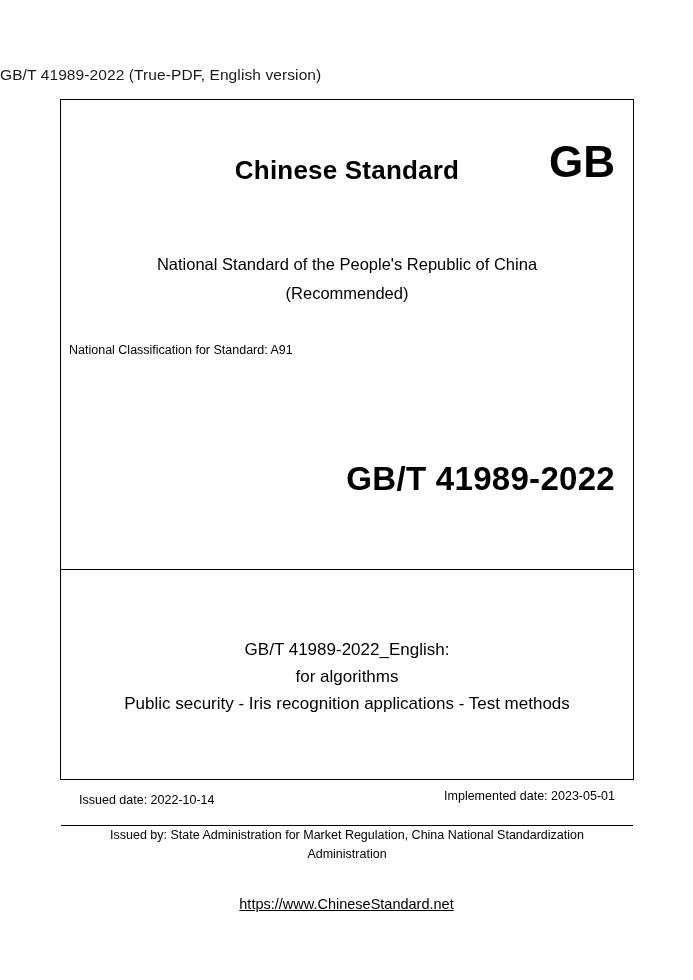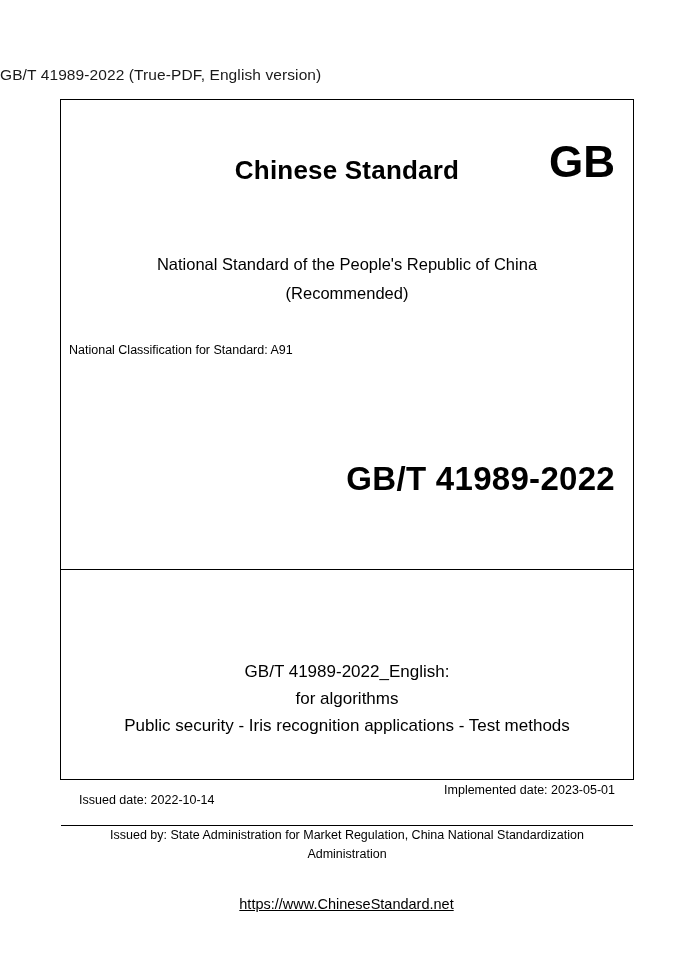--- a/index.html
+++ b/index.html
@@ -93,21 +93,21 @@
     margin-top: 44px;
   }
   .section-mid {
     position: relative;
     height: 256px;
     border-bottom: 1.5px solid #000;
     box-sizing: border-box;
   }
   .english-title {
     position: absolute;
-    top: 88px;
+    top: 66px;
     left: 14px;
     right: 14px;
     text-align: center;
     font-size: 17px;
     line-height: 1.6;
   }
   .dates {
     position: absolute;
     bottom: 18px;
     left: 14px;
@@ -115,21 +115,21 @@
     font-size: 12.5px;
   }
   .dates .issued {
     position: absolute;
     left: 4px;
     bottom: 0;
   }
   .dates .implemented {
     position: absolute;
     right: 4px;
-    bottom: 10px;
+    bottom: 4px;
   }
   .section-bottom {
     position: relative;
     height: 60px;
     box-sizing: border-box;
     display: flex;
     justify-content: center;
   }
   .issued-by {
     text-align: center;

